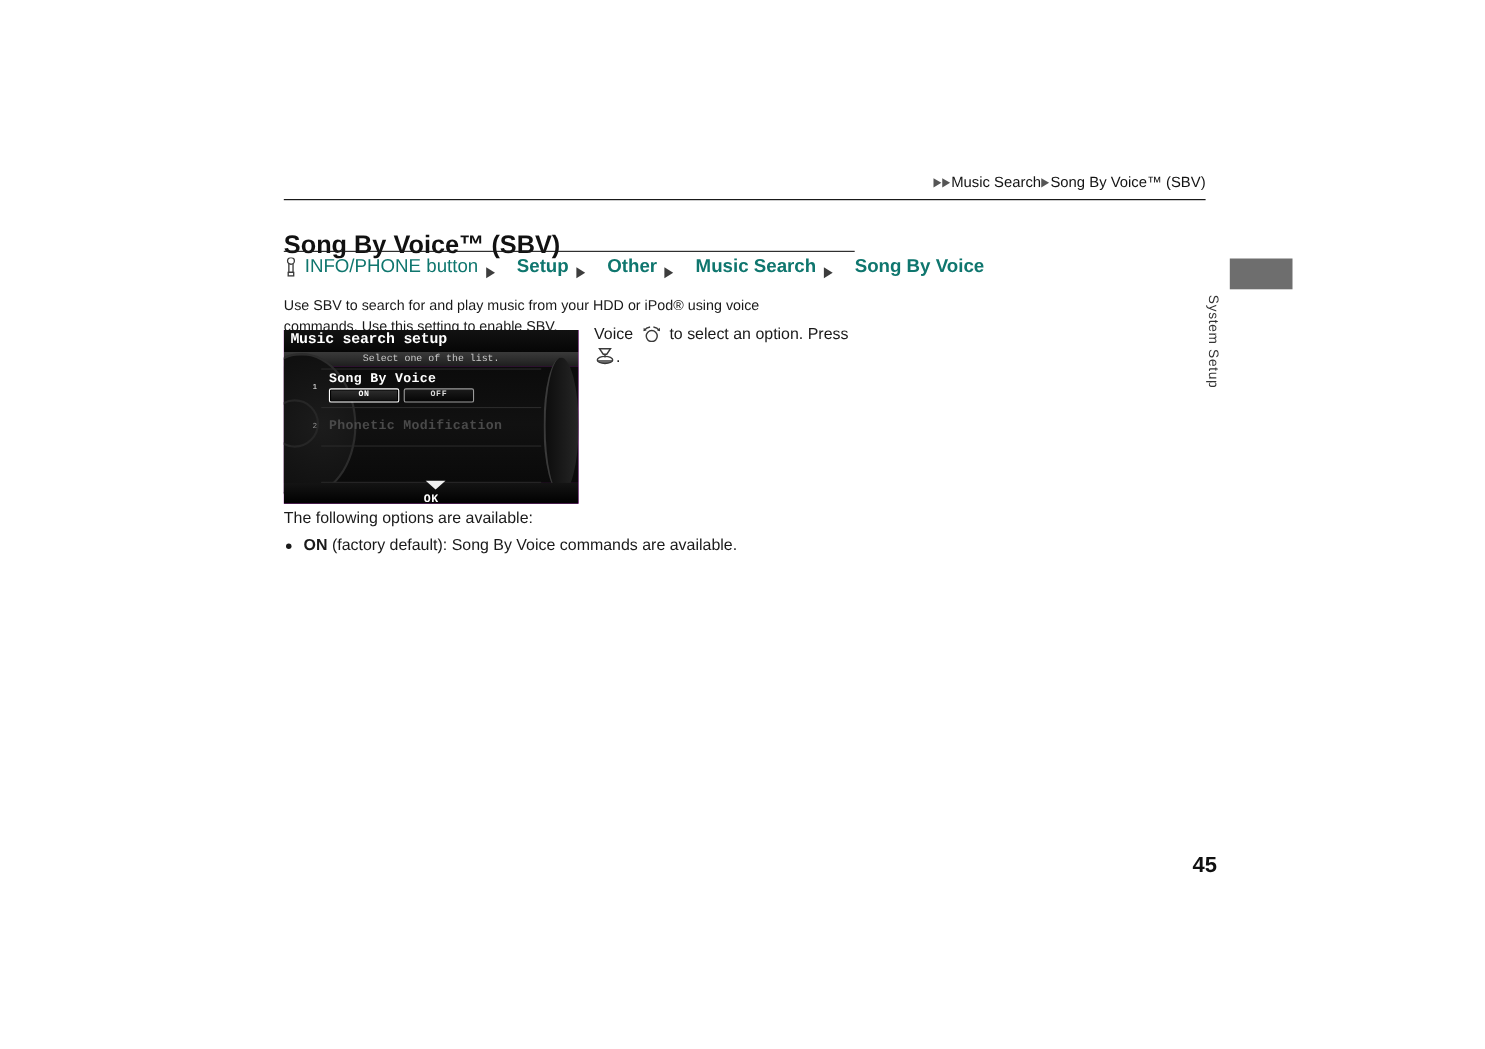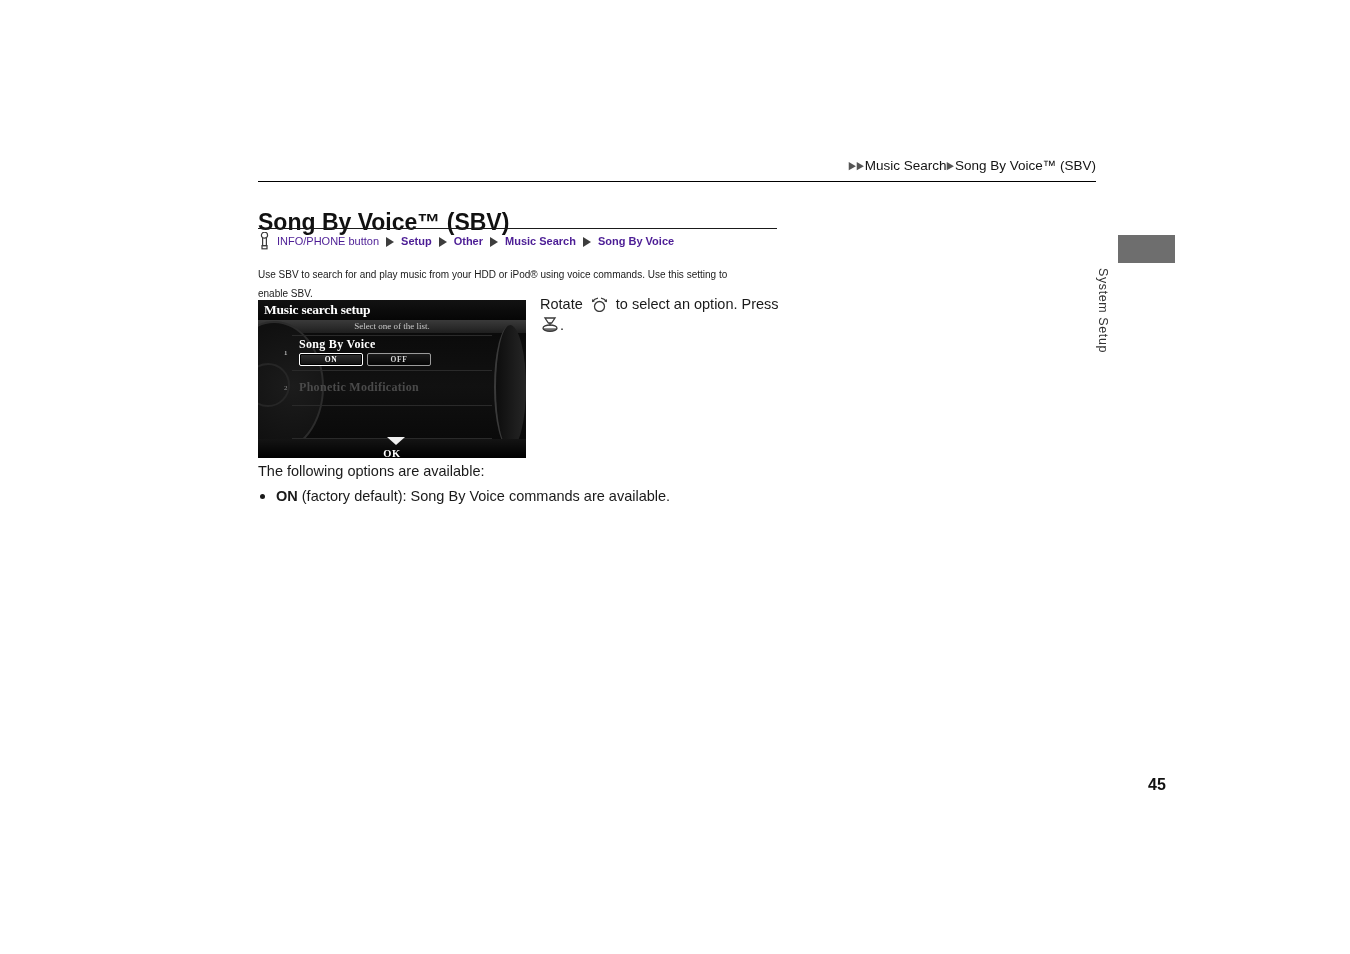--- a/index.html
+++ b/index.html
@@ -70,70 +70,70 @@
     width: 519px;
     height: 1.4px;
     background: #1a1a1a;
   }
 
   
   .path-line {
     position: absolute;
     left: 258px;
     top: 232px;
-    font-size: 11px;
-    color: #4c1d95;
+    font-size: 17px;
+    color: #0f766e;
     white-space: nowrap;
     display: flex;
-    align-items: center;
+    align-items: flex-end;
     gap: 0px;
   }
   .path-icon {
     display: inline-block;
     width: 13px;
     height: 18px;
     margin-right: 6px;
     position: relative;
     vertical-align: middle;
   }
   .path-icon svg { display: block; }
   .path-plain { font-weight: normal; }
-  .path-bold { font-weight: bold; }
+  .path-bold { font-weight: bold; margin-left: 13px; }
   .path-tri {
     display: inline-block;
     width: 0; height: 0;
     border-left: 8px solid #3d3d3d;
     border-top: 5.5px solid transparent;
     border-bottom: 5.5px solid transparent;
     margin: 0 7px;
     position: relative;
     top: 1px;
   }
 
   
   .intro-text {
     position: absolute;
     left: 258px;
     top: 256px;
     width: 475px;
-    font-size: 10px;
+    font-size: 13px;
     line-height: 18.5px;
     color: #1a1a1a;
   }
 
   
   .device-shot {
     position: absolute;
     left: 258px;
     top: 300px;
     width: 268px;
     height: 158px;
     background: #a21caf;
     overflow: hidden;
-    font-family: Liberation Serif, serif;
+    font-family: Liberation Mono, monospace;
   }
   .dev-titlebar {
     position: absolute;
     left: 0; top: 0;
     width: 268px;
     height: 20px;
     background: linear-gradient(180deg,#121212 0%, #060606 100%);
   }
   .dev-title {
     position: absolute;
@@ -381,23 +381,23 @@
     color: #333333;
     transform: rotate(90deg);
     transform-origin: left top;
     white-space: nowrap;
     letter-spacing: 0.6px;
   }
 
   
   .page-number {
     position: absolute;
-    left: 1148px;
+    left: 1084px;
     top: 776px;
-    font-size: 16px;
+    font-size: 20px;
     font-weight: bold;
     color: #111111;
   }
 </style>
 </head>
 <body>
 
 <div class="page">
 
   <div class="header-breadcrumb">
@@ -457,21 +457,21 @@
         <div class="dev-row empty"></div>
       </div>
     </div>
 
     <div class="dev-footbar"></div>
     <div class="dev-ok-tri"></div>
     <div class="dev-ok-label">OK</div>
   </div>
 
   <div class="instruction">
-    <span>Rotate</span>
+    <span>Voice</span>
     <span class="icon-rotate">
       <svg width="21" height="16" viewBox="0 0 21 16">
         <circle cx="10.5" cy="10.5" r="5" fill="none" stroke="#3a3a3a" stroke-width="1.3"></circle>
         <path d="M3.5 5.5 A8 8 0 0 1 9 2.2" fill="none" stroke="#3a3a3a" stroke-width="1.3"></path>
         <path d="M12 2.2 A8 8 0 0 1 17.5 5.5" fill="none" stroke="#3a3a3a" stroke-width="1.3"></path>
         <path d="M3.2 3.0 L3.0 6.2 L5.9 5.2 Z" fill="#3a3a3a"></path>
         <path d="M17.8 3.0 L18.0 6.2 L15.1 5.2 Z" fill="#3a3a3a"></path>
       </svg>
     </span>
     <span>to select an option. Press</span>

